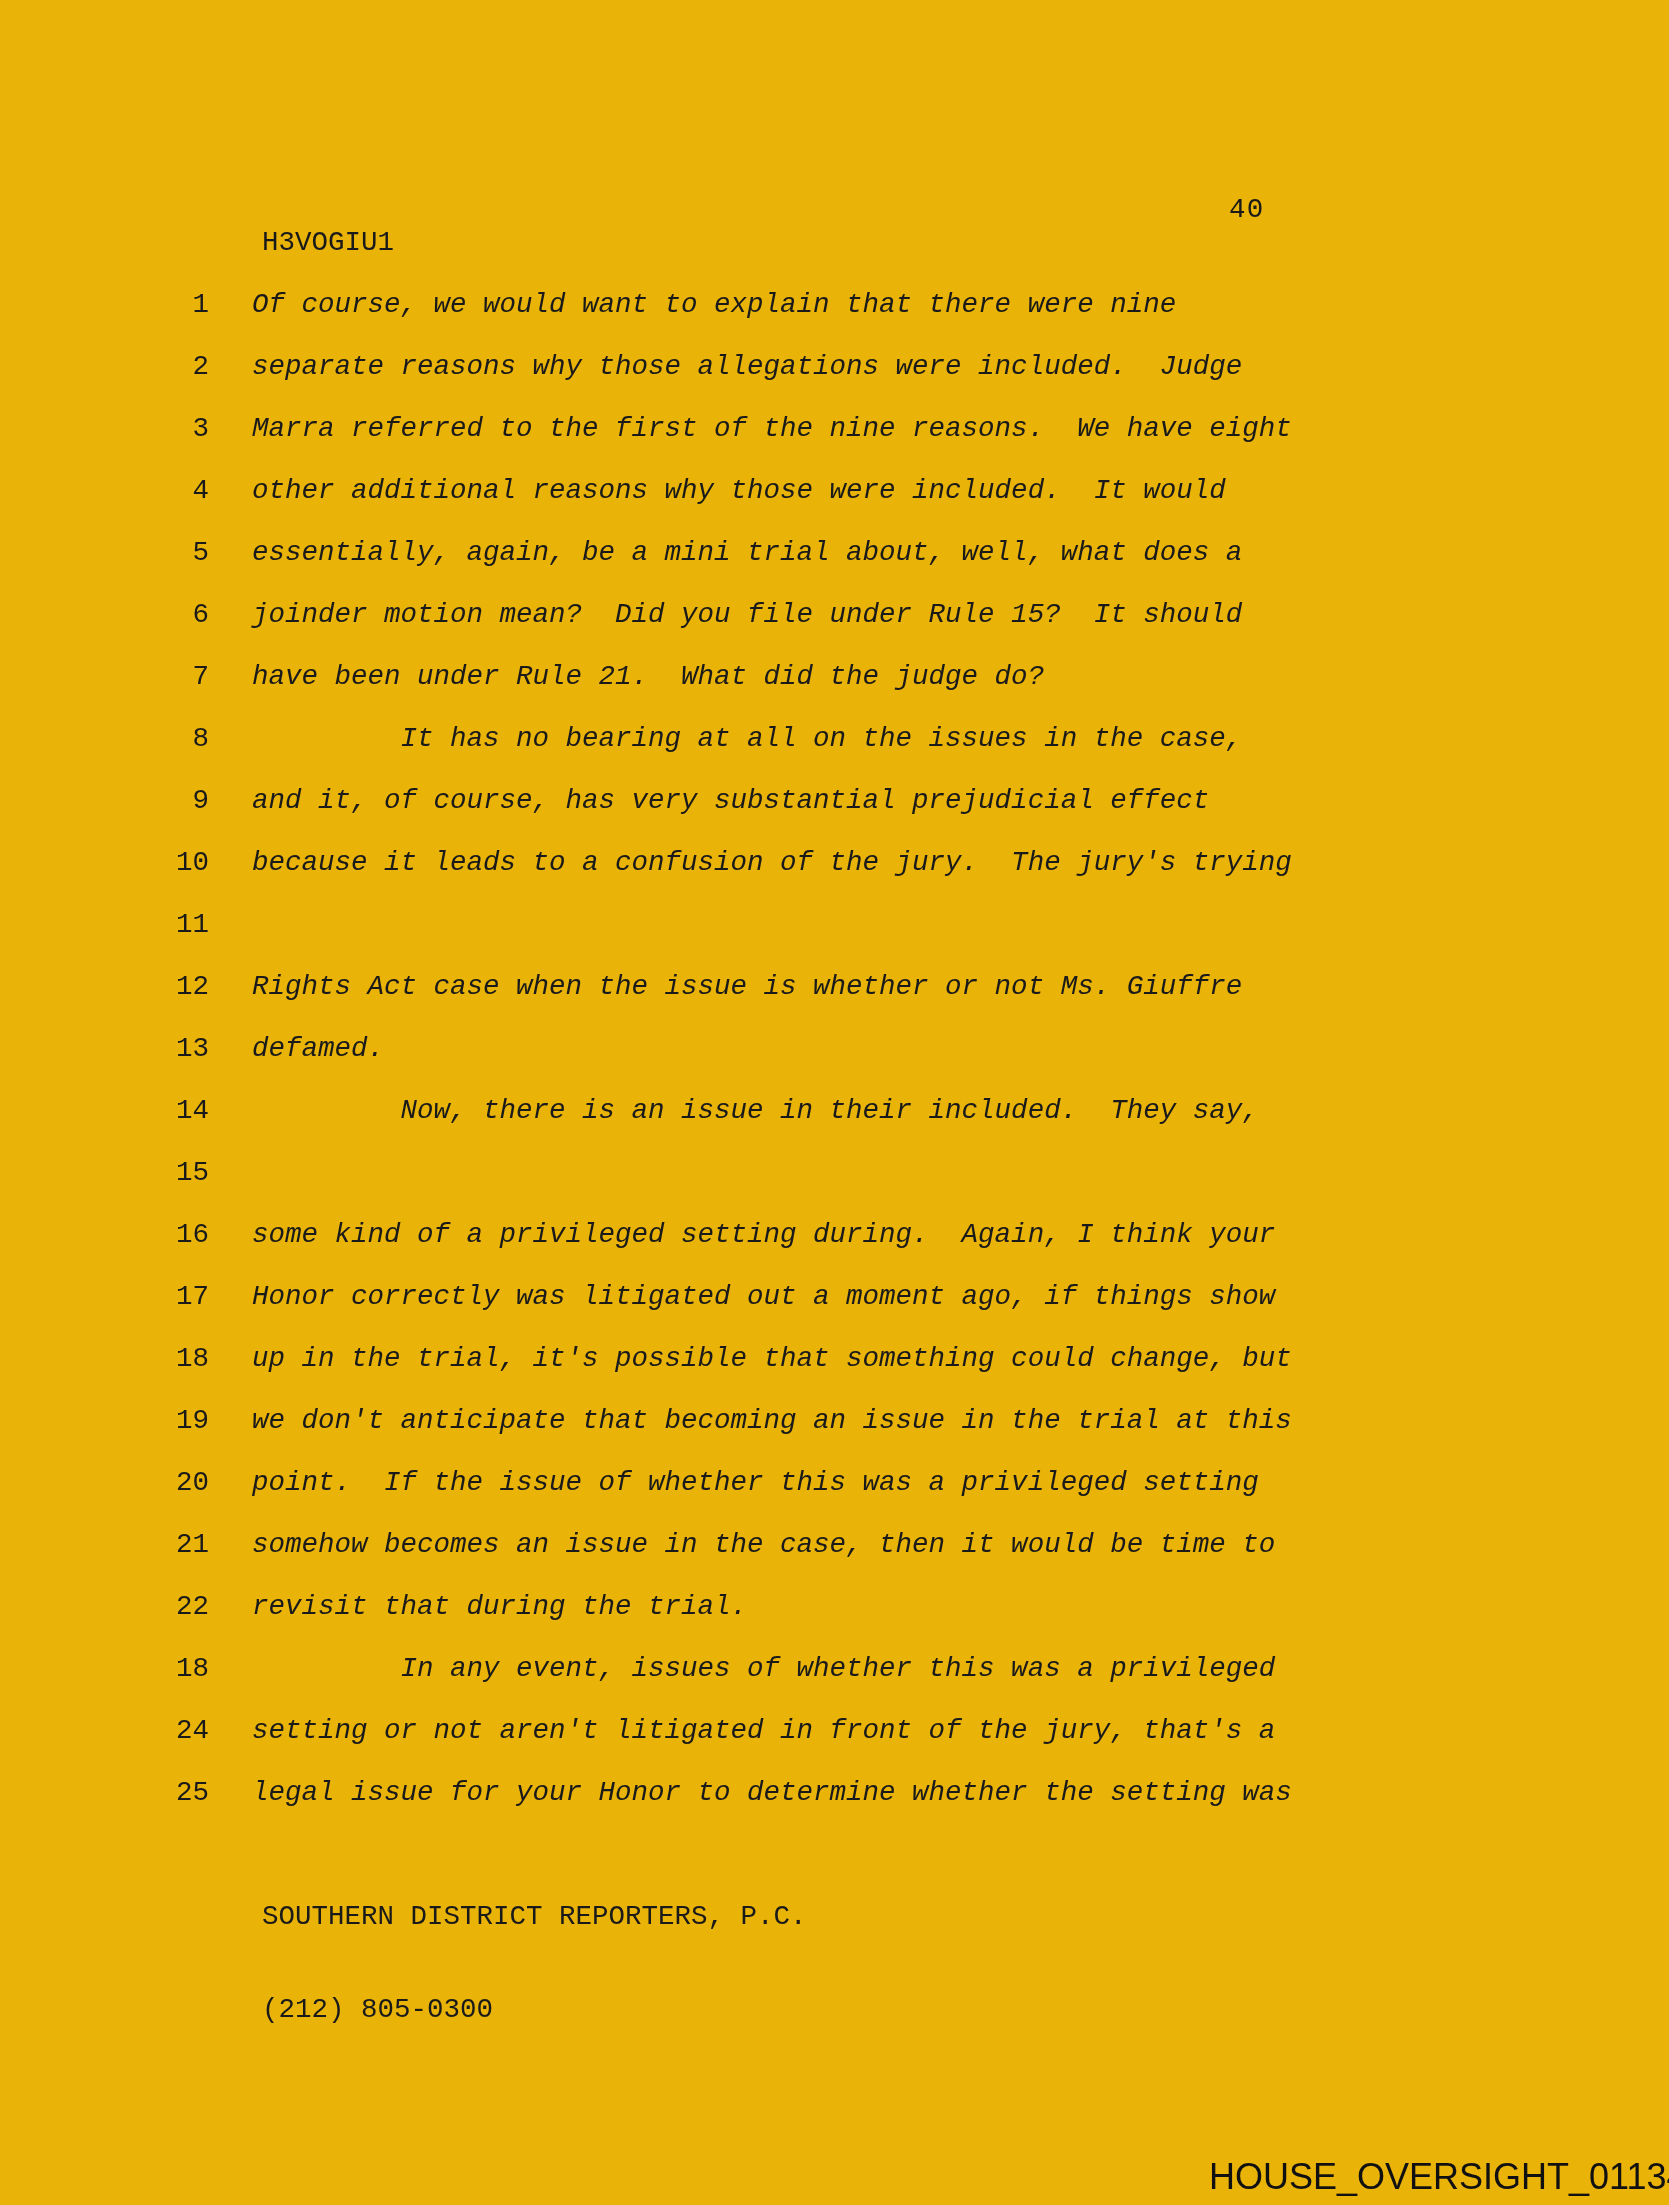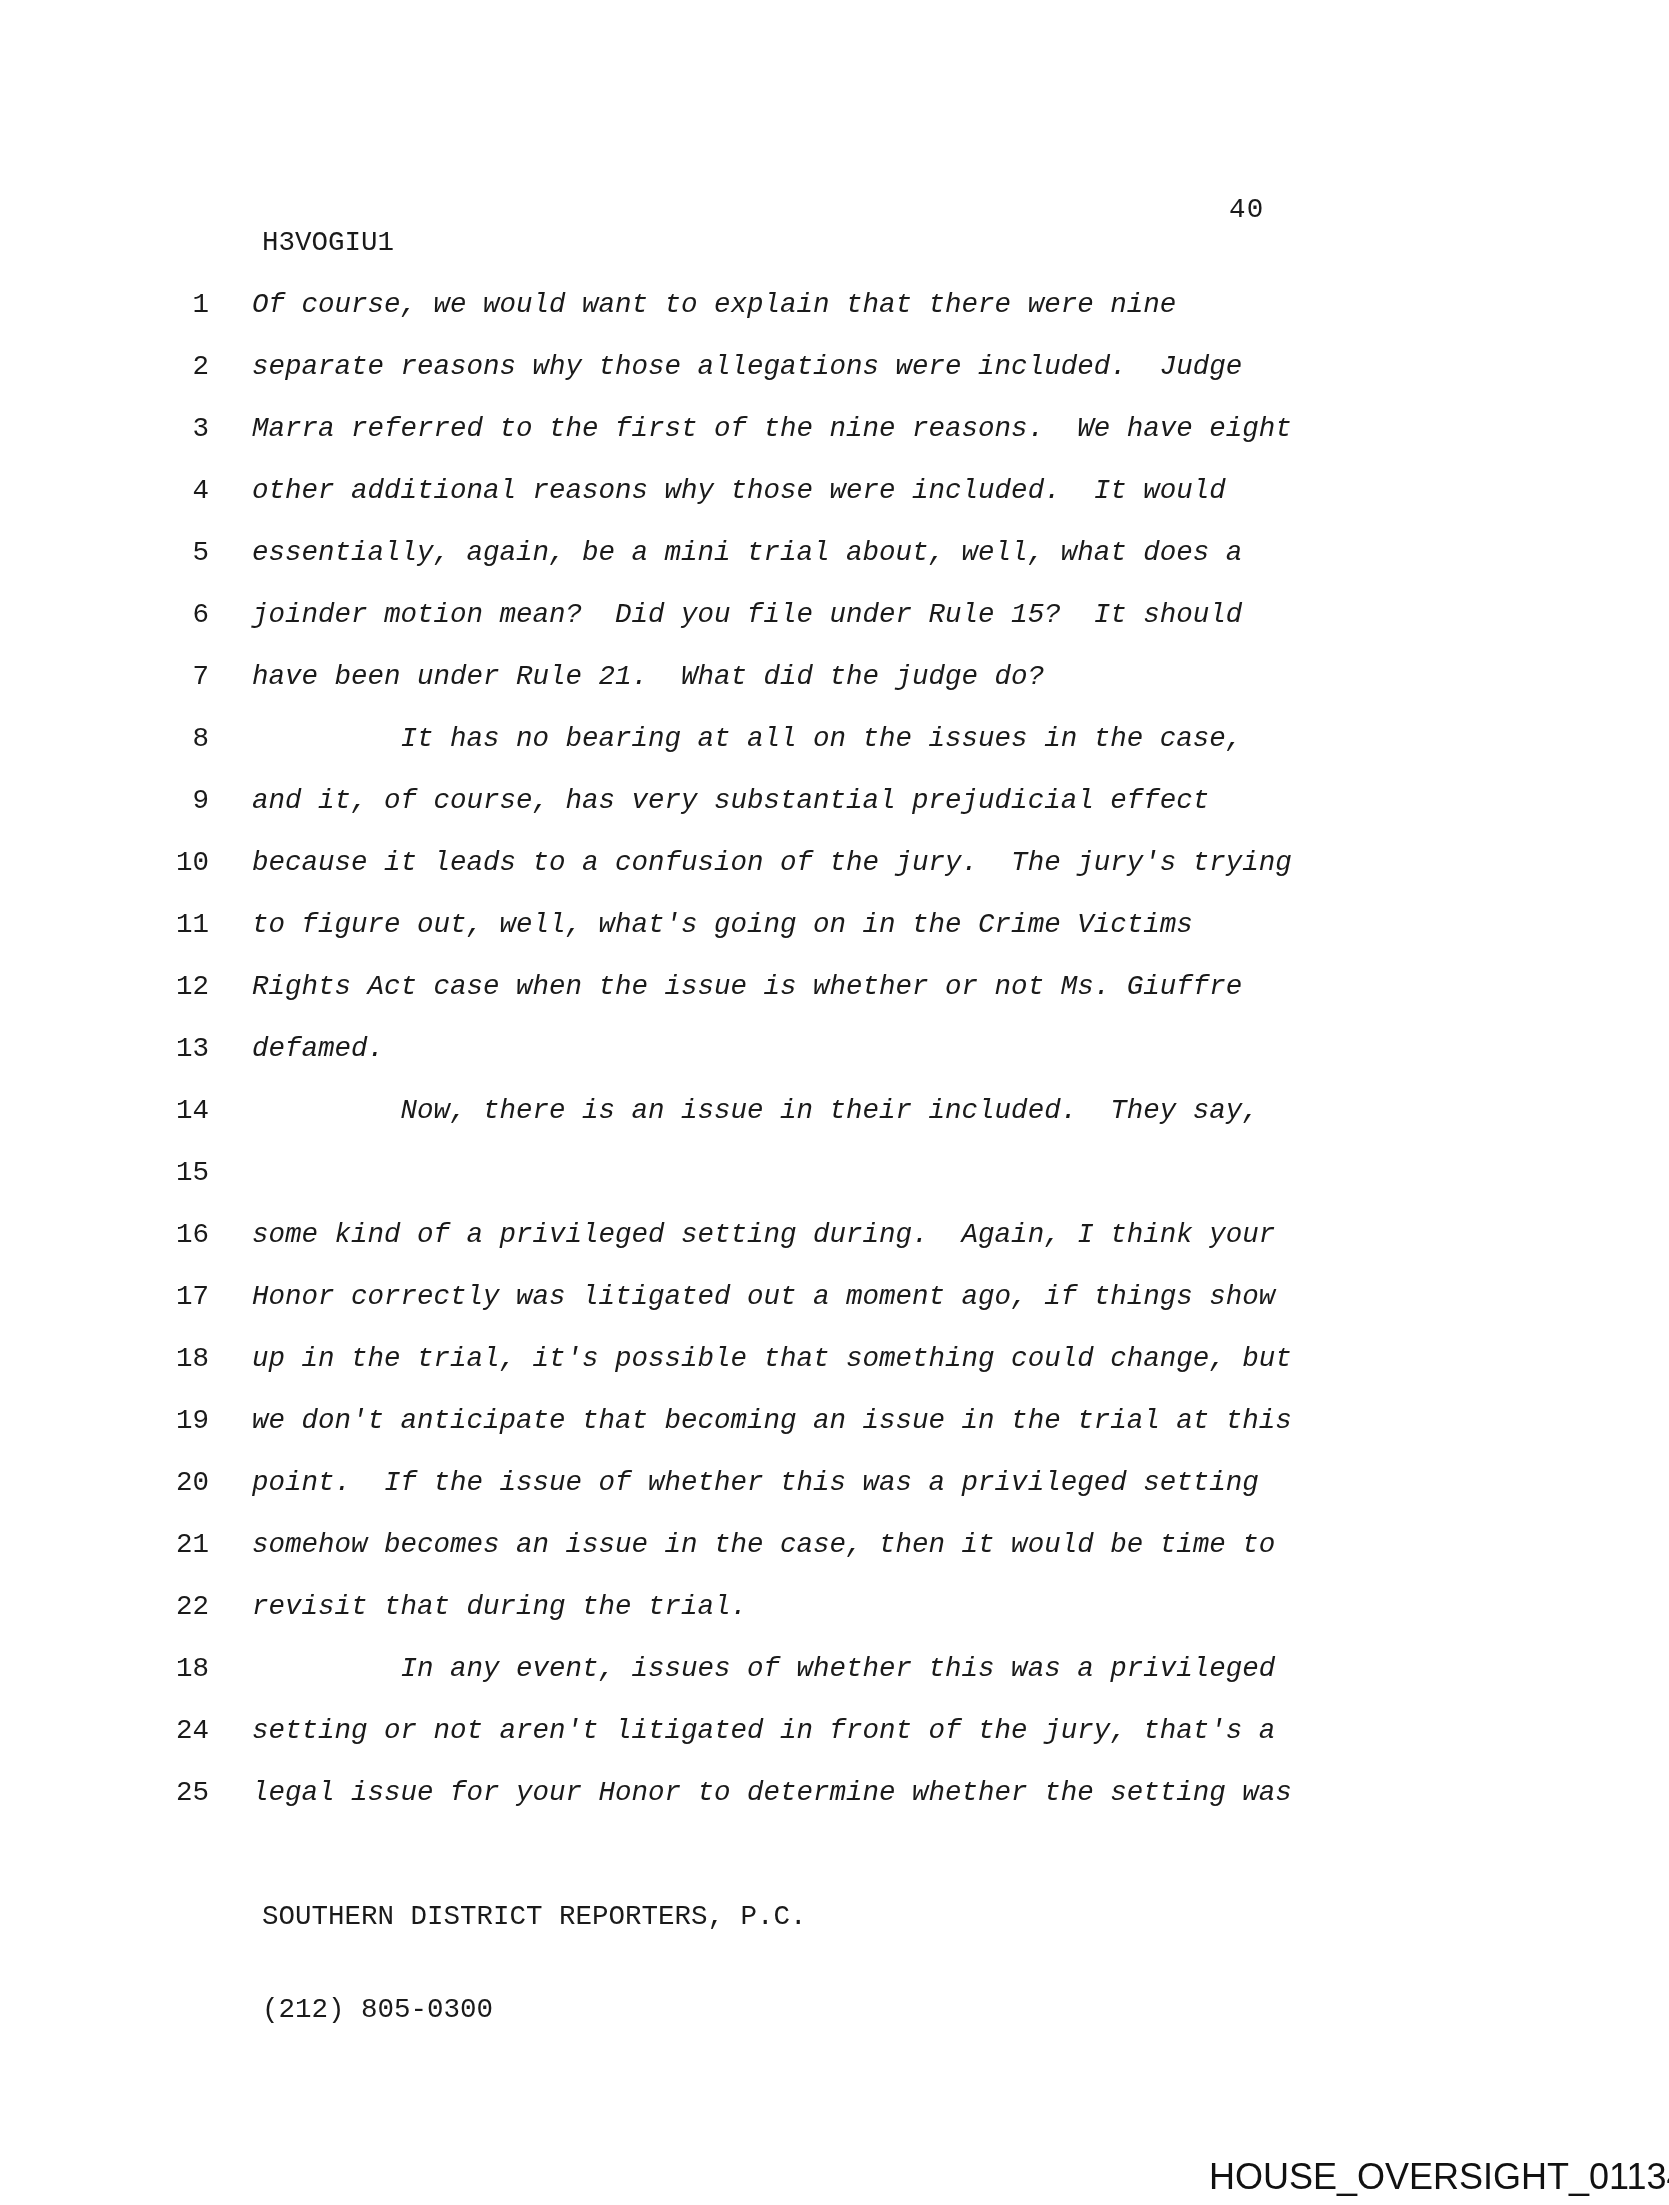--- a/index.html
+++ b/index.html
@@ -4,21 +4,21 @@
 <style>
   html, body {
     margin: 0;
     padding: 0;
     background: #e8e8e8;
   }
   .page {
     position: relative;
     width: 1669px;
     height: 2205px;
-    background: #ffffff;
+    background: #eab308;
     color: #1a1a1a;
     font-family: "Liberation Mono", "DejaVu Sans Mono", monospace;
     font-size: 27.5px;
     overflow: hidden;
   }
   .page-number {
     position: absolute;
     top: 194px;
     left: 1229px;
     letter-spacing: 1.3px;
@@ -89,21 +89,21 @@
       <div class="line-row"><span class="lnum">1</span><span class="ltext">Of course, we would want to explain that there were nine</span></div>
       <div class="line-row"><span class="lnum">2</span><span class="ltext">separate reasons why those allegations were included.  Judge</span></div>
       <div class="line-row"><span class="lnum">3</span><span class="ltext">Marra referred to the first of the nine reasons.  We have eight</span></div>
       <div class="line-row"><span class="lnum">4</span><span class="ltext">other additional reasons why those were included.  It would</span></div>
       <div class="line-row"><span class="lnum">5</span><span class="ltext">essentially, again, be a mini trial about, well, what does a</span></div>
       <div class="line-row"><span class="lnum">6</span><span class="ltext">joinder motion mean?  Did you file under Rule 15?  It should</span></div>
       <div class="line-row"><span class="lnum">7</span><span class="ltext">have been under Rule 21.  What did the judge do?</span></div>
       <div class="line-row"><span class="lnum">8</span><span class="ltext">         It has no bearing at all on the issues in the case,</span></div>
       <div class="line-row"><span class="lnum">9</span><span class="ltext">and it, of course, has very substantial prejudicial effect</span></div>
       <div class="line-row"><span class="lnum">10</span><span class="ltext">because it leads to a confusion of the jury.  The jury's trying</span></div>
-      <div class="line-row"><span class="lnum">11</span><span class="ltext">to figure out, well, what's going on in the Crime Victims</span></div>
+      <div class="line-row"><span class="lnum">11</span></div>
       <div class="line-row"><span class="lnum">12</span><span class="ltext">Rights Act case when the issue is whether or not Ms. Giuffre</span></div>
       <div class="line-row"><span class="lnum">13</span><span class="ltext">defamed.</span></div>
       <div class="line-row"><span class="lnum">14</span><span class="ltext">         Now, there is an issue in their included.  They say,</span></div>
       <div class="line-row"><span class="lnum">15</span></div>
       <div class="line-row"><span class="lnum">16</span><span class="ltext">some kind of a privileged setting during.  Again, I think your</span></div>
       <div class="line-row"><span class="lnum">17</span><span class="ltext">Honor correctly was litigated out a moment ago, if things show</span></div>
       <div class="line-row"><span class="lnum">18</span><span class="ltext">up in the trial, it's possible that something could change, but</span></div>
       <div class="line-row"><span class="lnum">19</span><span class="ltext">we don't anticipate that becoming an issue in the trial at this</span></div>
       <div class="line-row"><span class="lnum">20</span><span class="ltext">point.  If the issue of whether this was a privileged setting</span></div>
       <div class="line-row"><span class="lnum">21</span><span class="ltext">somehow becomes an issue in the case, then it would be time to</span></div>

